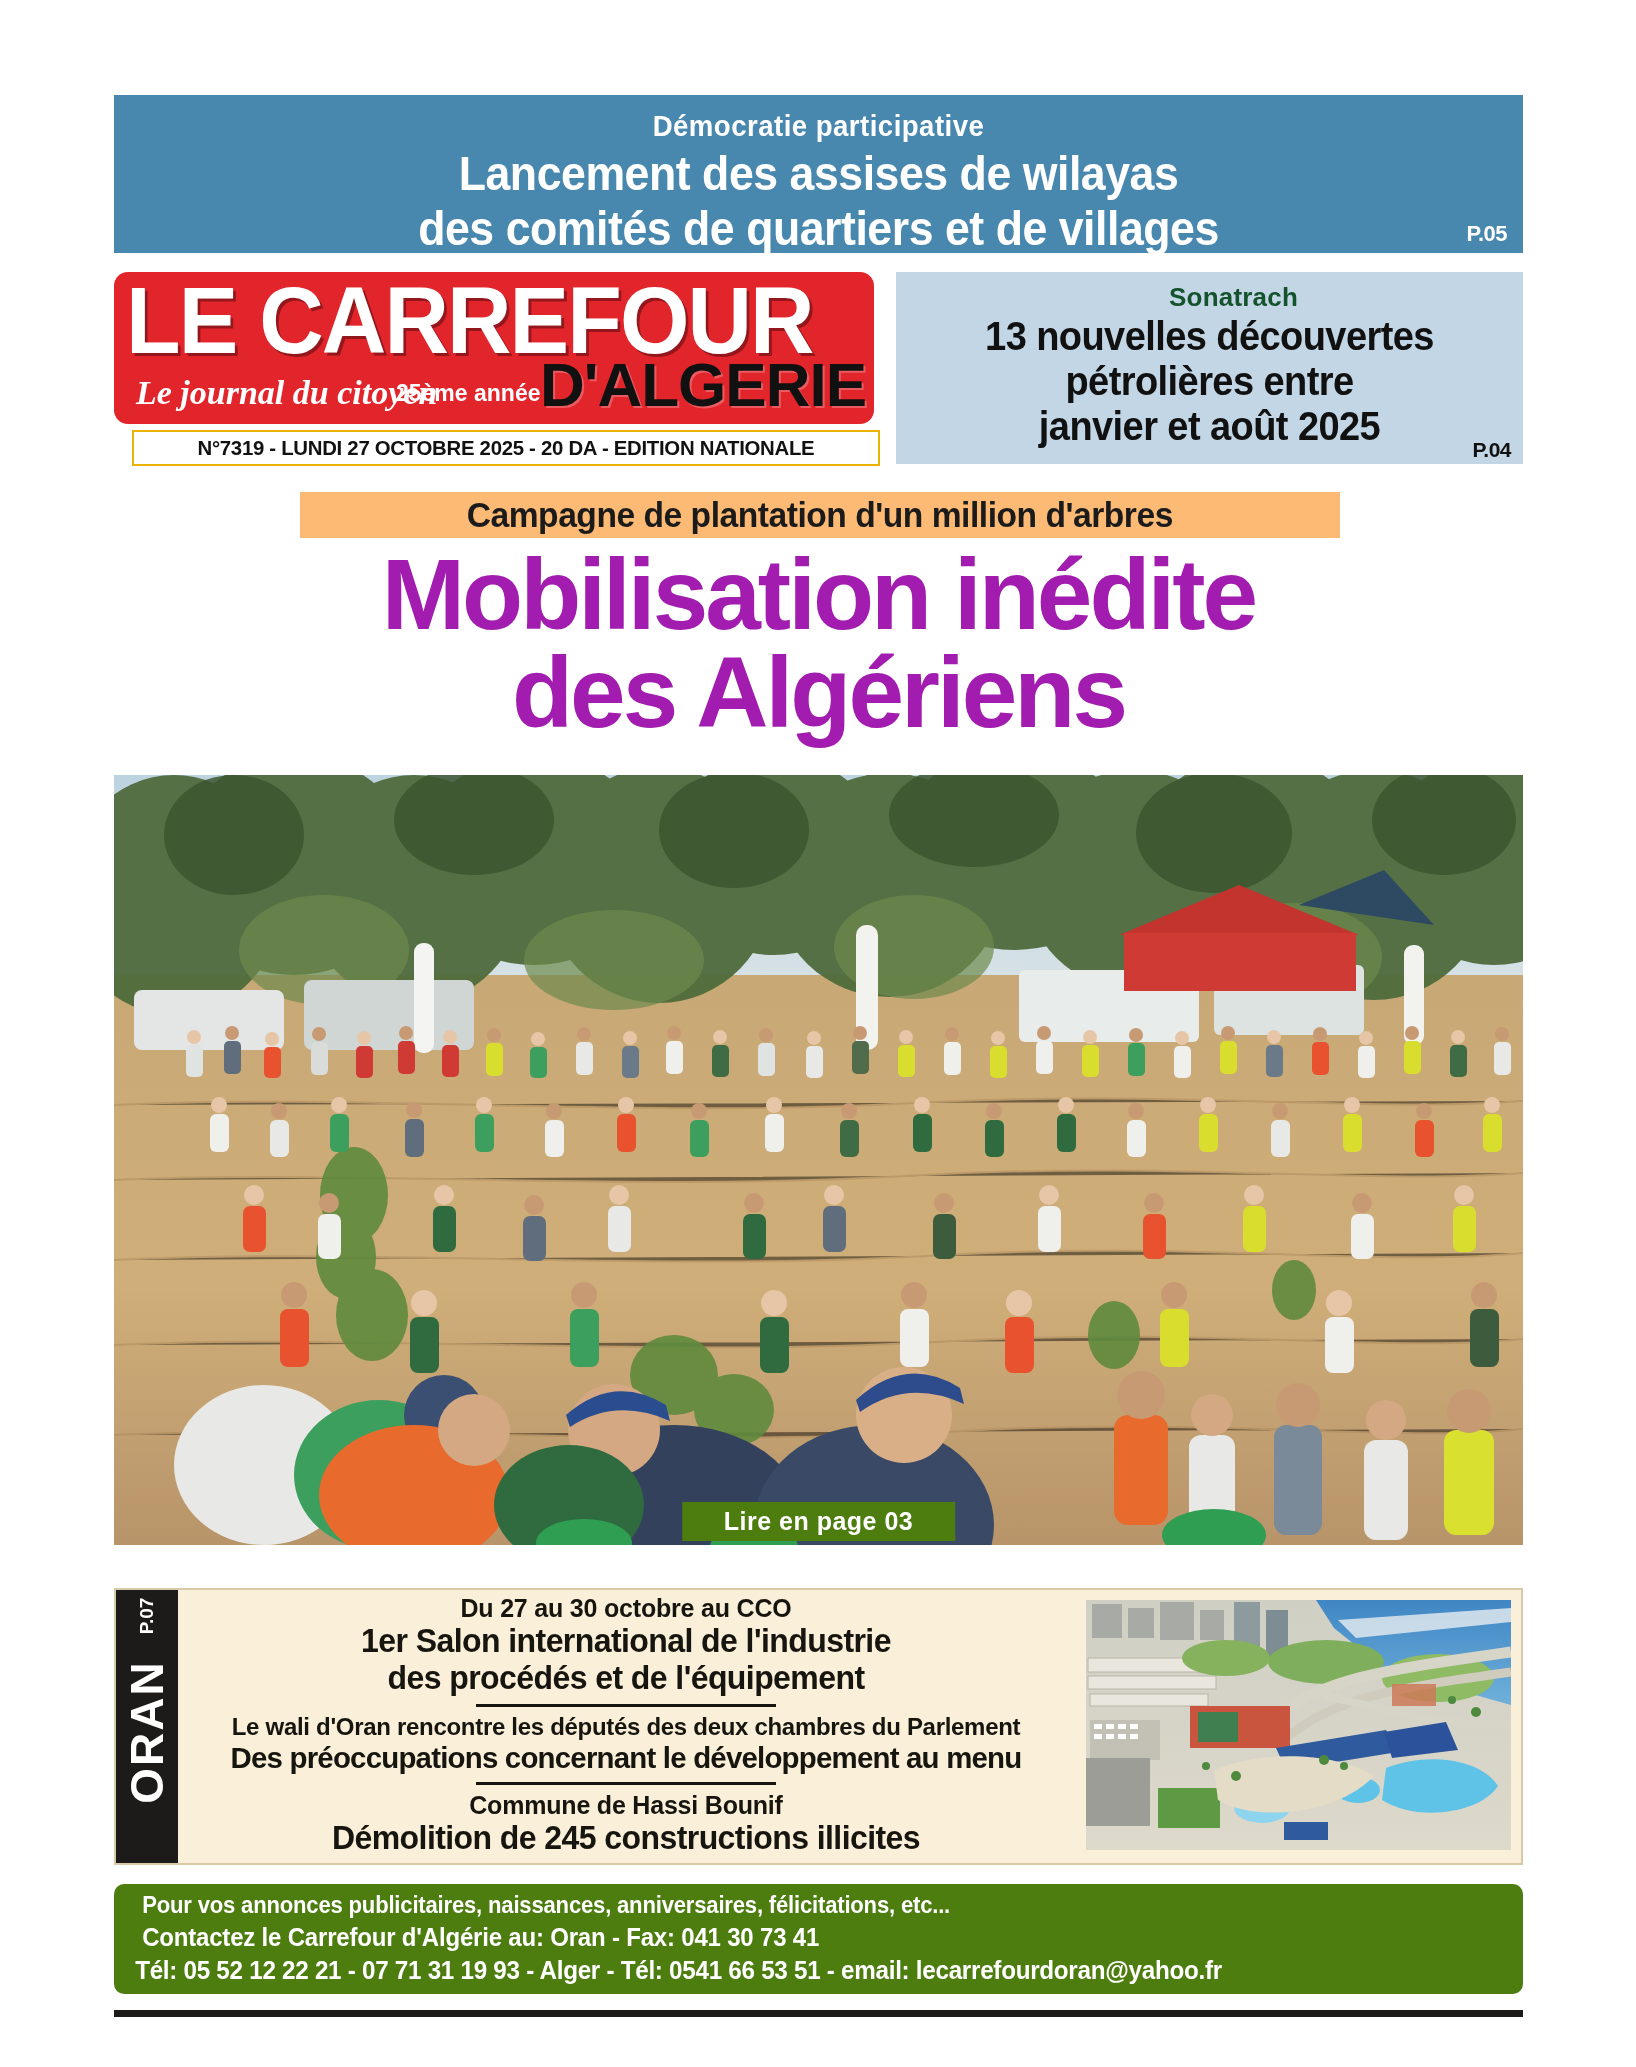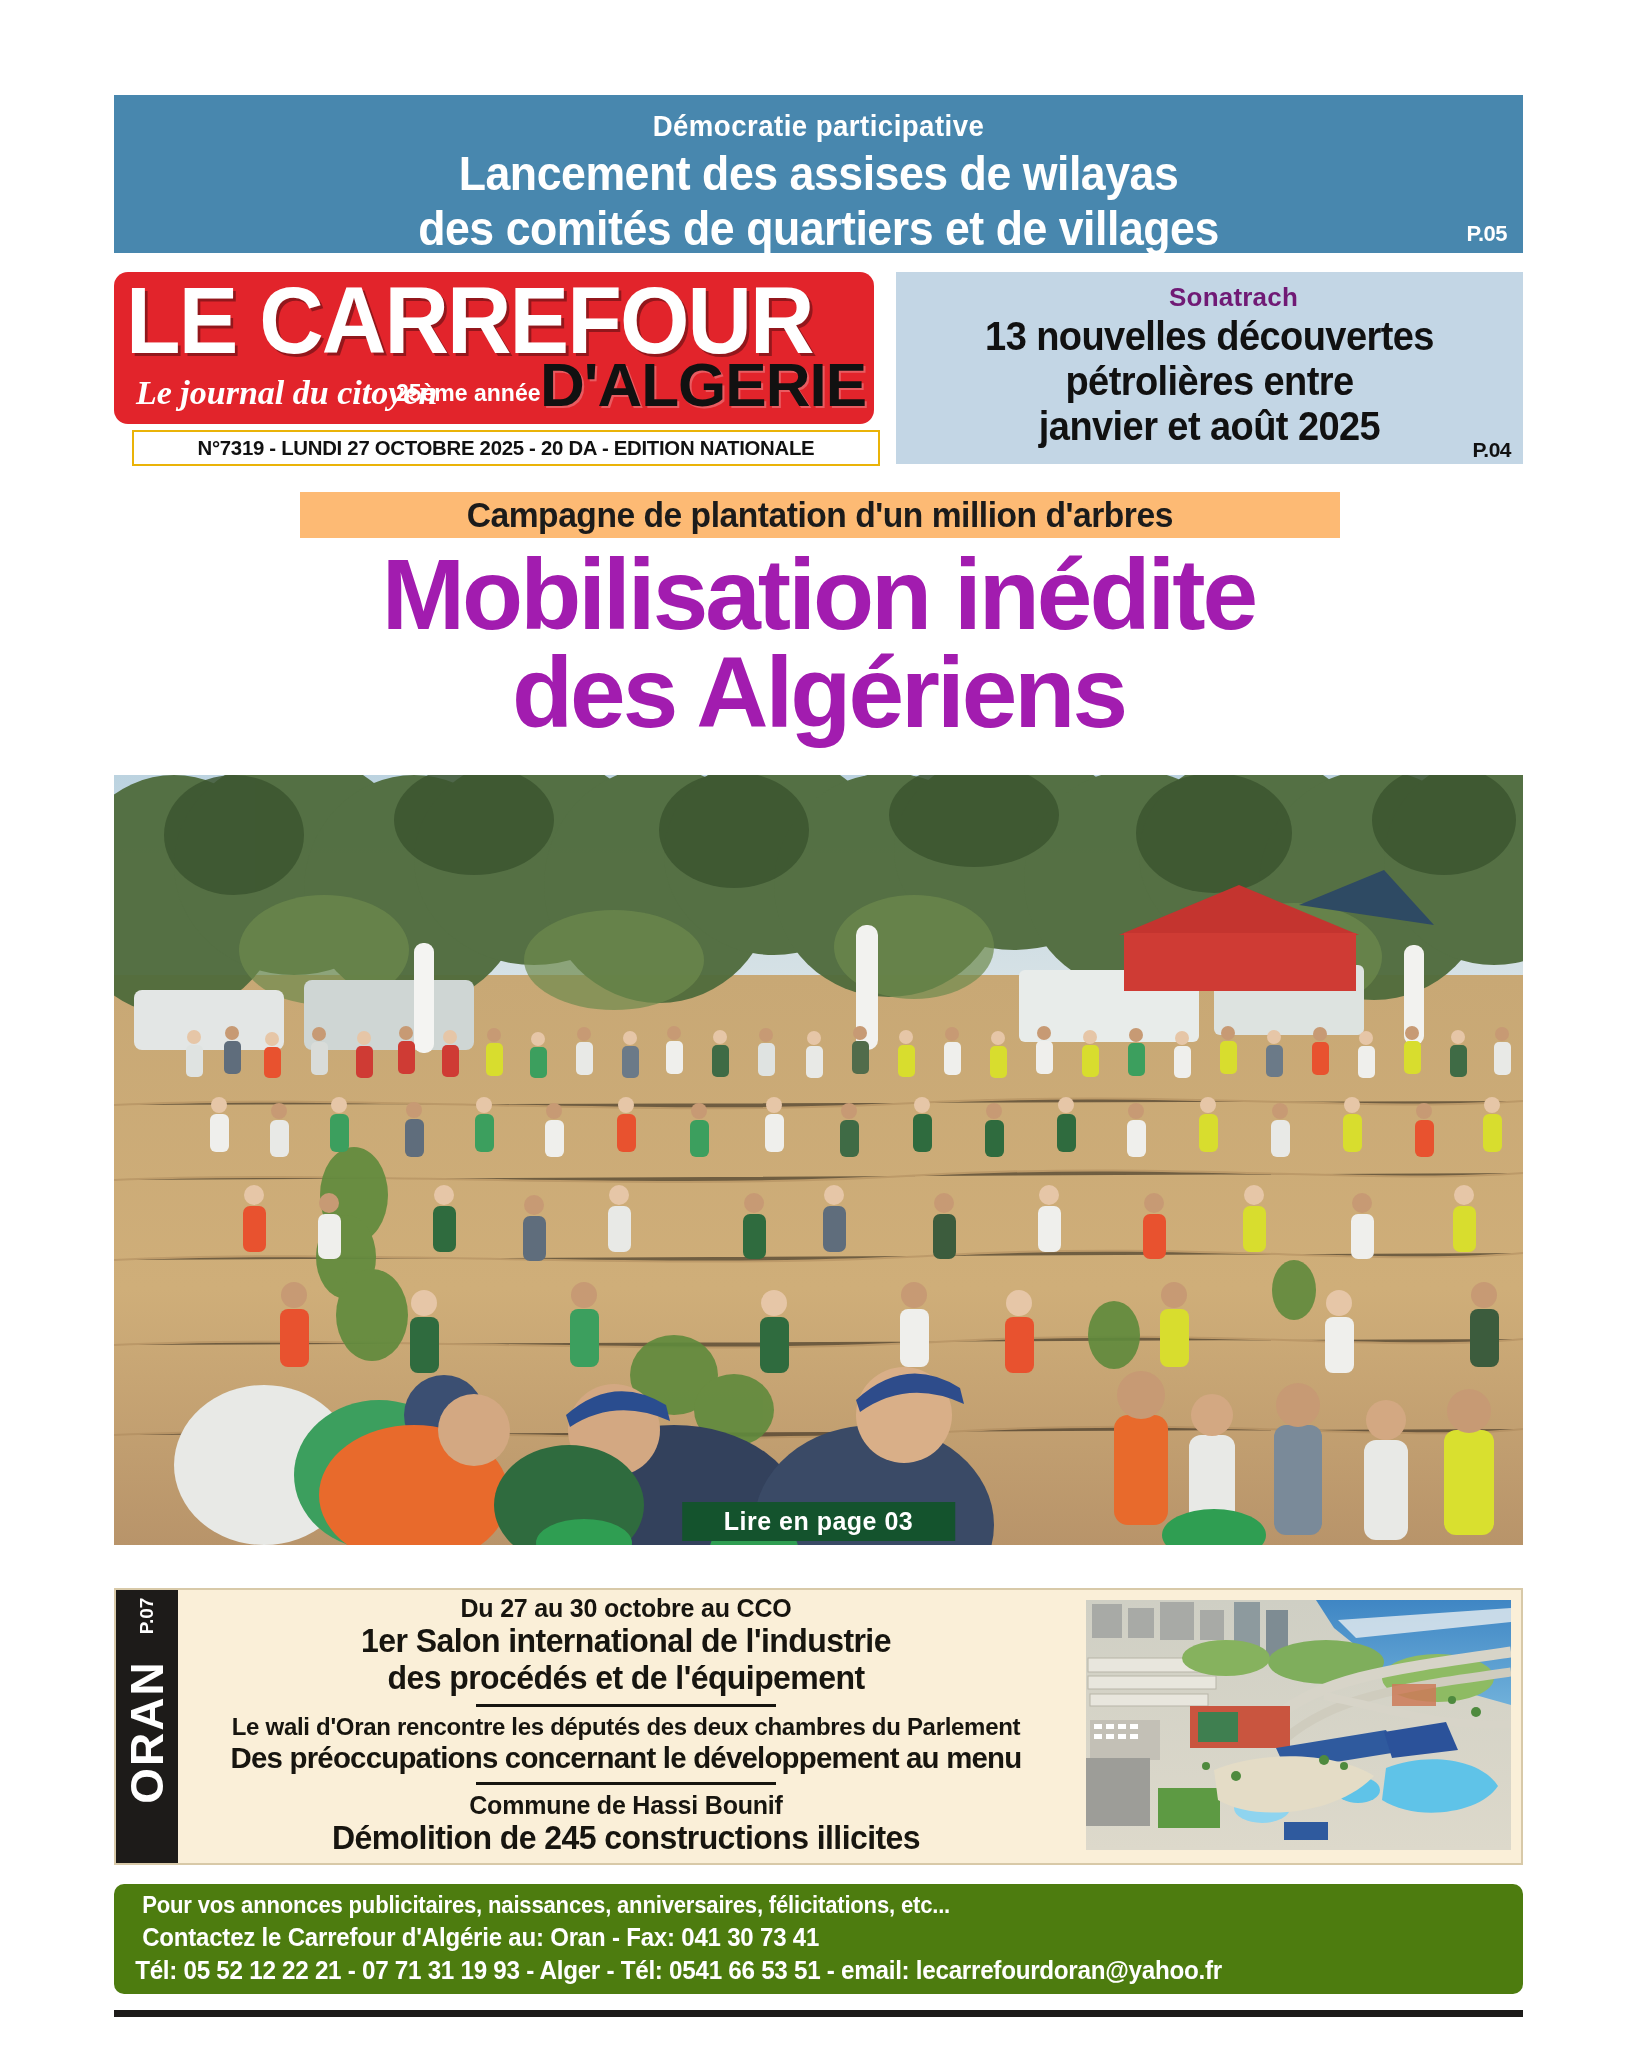--- a/index.html
+++ b/index.html
@@ -153,21 +153,21 @@
     left: 782px;
     top: 0;
     width: 627px;
     height: 192px;
     background: #c3d6e5;
     text-align: center;
     box-sizing: border-box;
     padding-top: 10px;
   }
   .sonatrach-box .kicker {
-    color: #701a75;
+    color: #14532d;
     font-size: 26px;
     font-weight: bold;
     letter-spacing: 0.2px;
     padding-left: 48px;
   }
   .sonatrach-box .line {
     color: #111111;
     font-size: 40px;
     font-weight: bold;
     line-height: 1.08;
@@ -231,21 +231,21 @@
     overflow: hidden;
     background: #c8ab7e;
   }
   .mp-canvas { position:absolute; left:0; top:0; width:100%; height:100%; }
 
   .lire-badge {
     position: absolute;
     left: 50%;
     transform: translateX(-50%);
     bottom: 4px;
-    background: #14532d;
+    background: #4d7c0f;
     color: #ffffff;
     font-size: 25px;
     font-weight: bold;
     padding: 5px 42px;
     letter-spacing: 0.5px;
     white-space: nowrap;
   }
 
   
   .oran-block {

